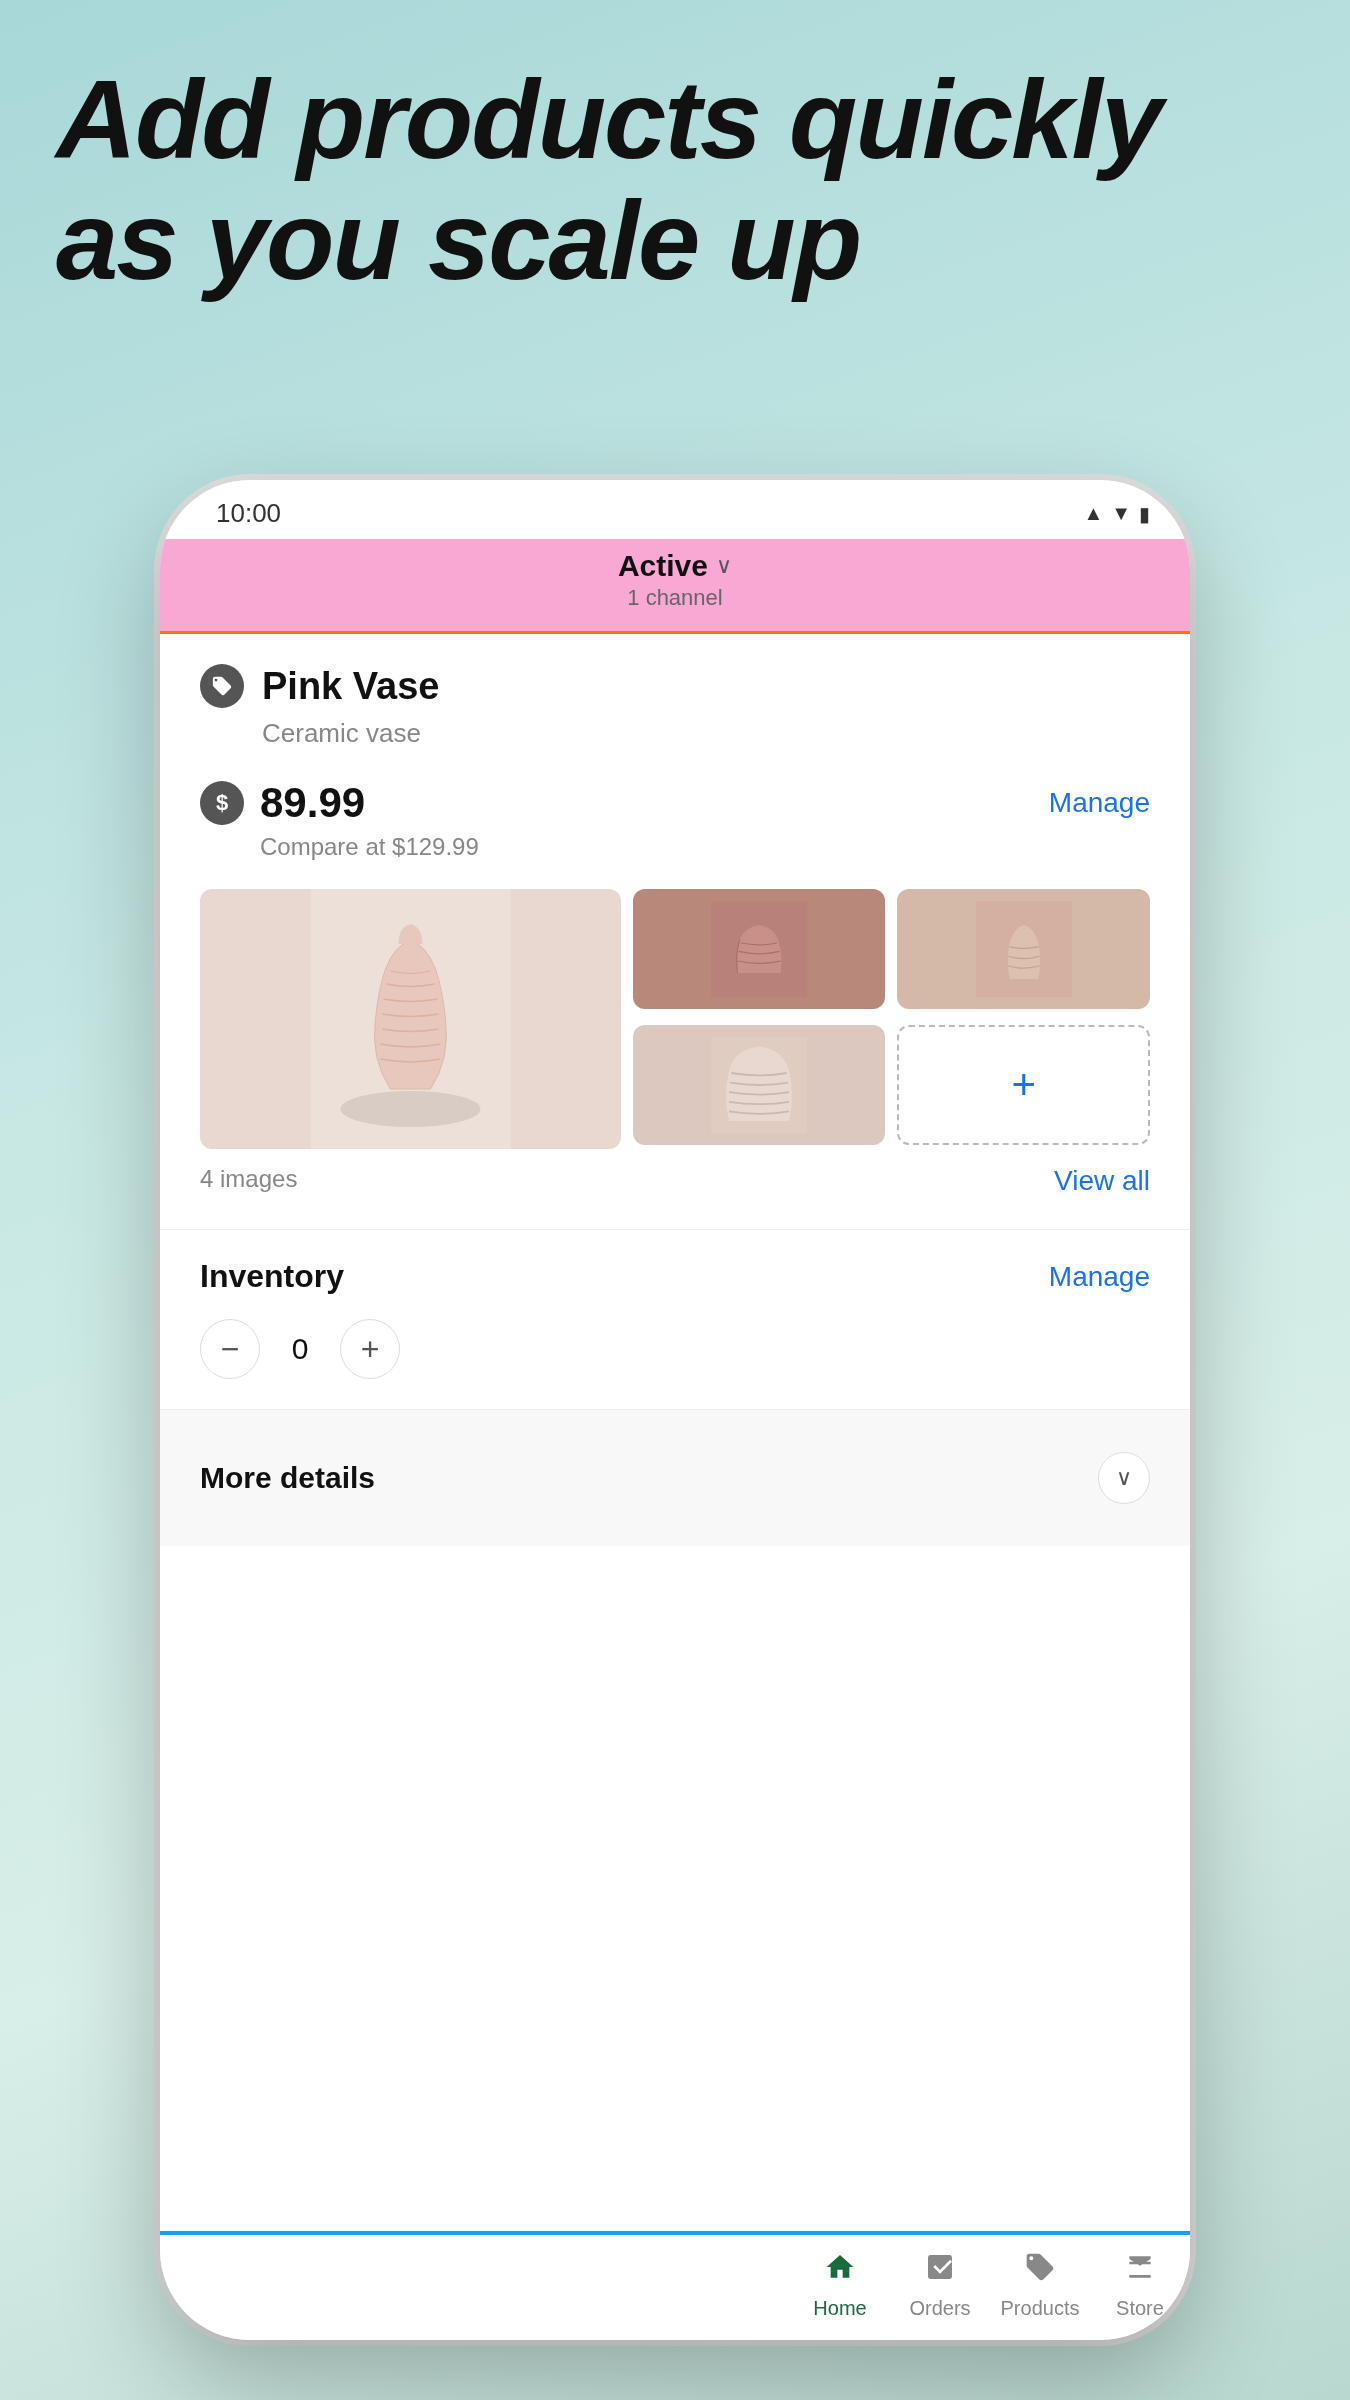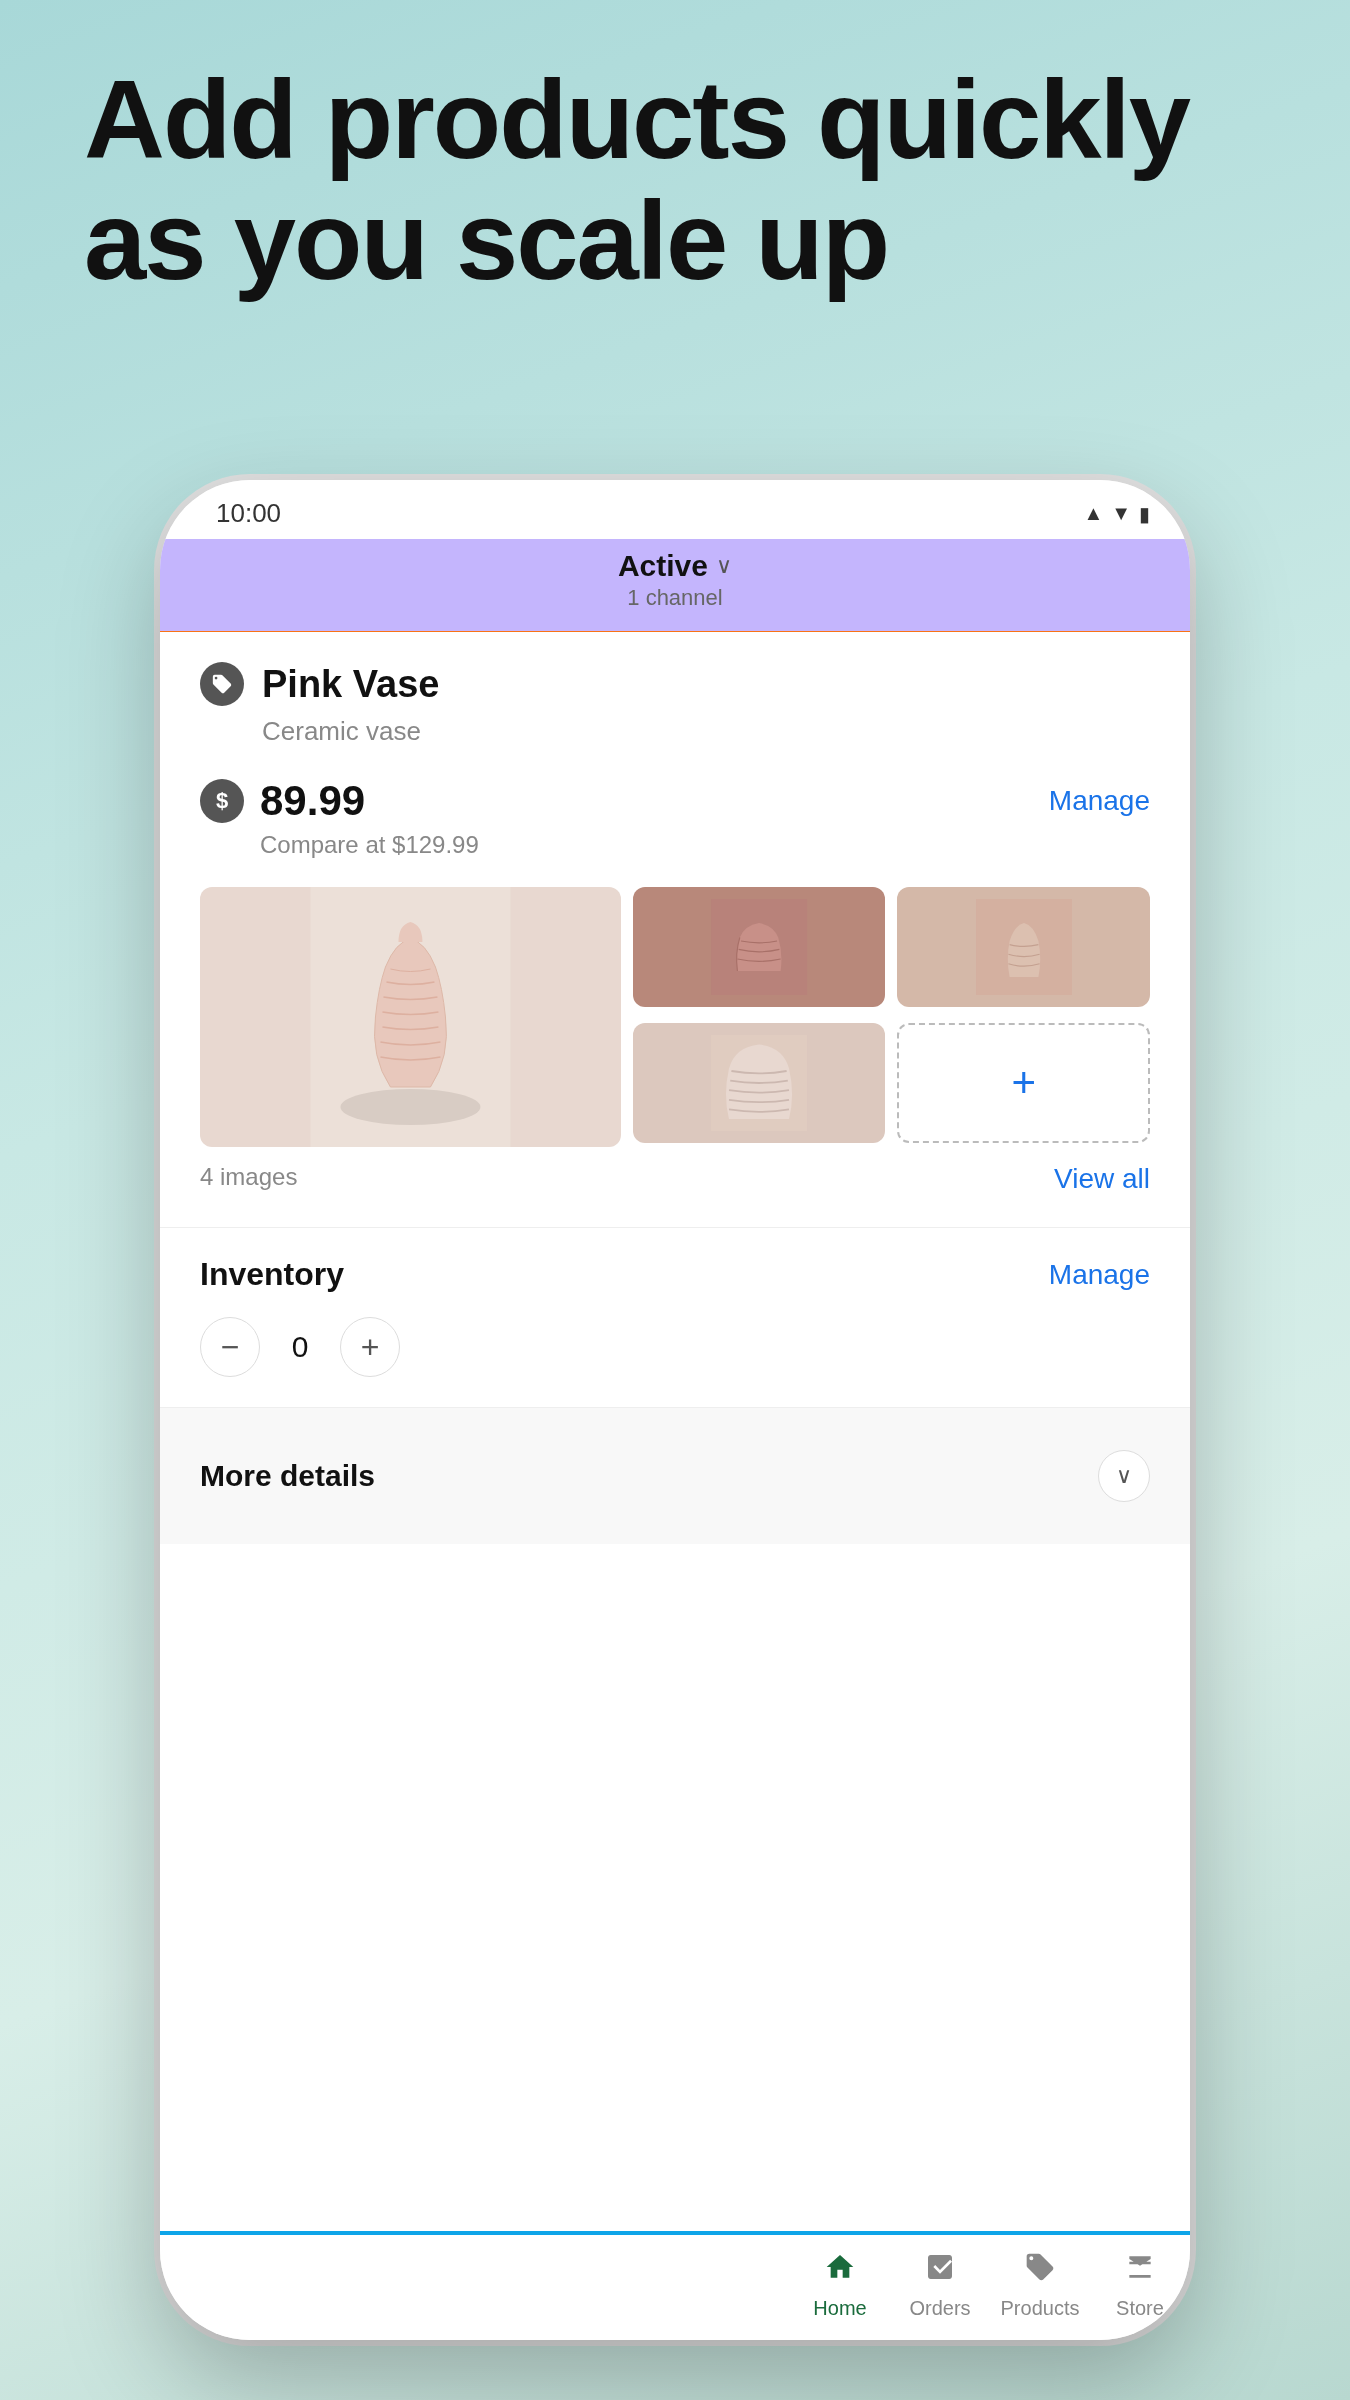--- a/index.html
+++ b/index.html
@@ -9,22 +9,23 @@
       height: 2400px;
       background: linear-gradient(160deg, #a8d8d8 0%, #c8e8e4 40%, #d8eee8 70%, #b8d8d0 100%);
       font-family: -apple-system, BlinkMacSystemFont, 'Segoe UI', sans-serif;
       position: relative;
       overflow: hidden;
     }
 
     .hero-text {
       position: absolute;
       top: 60px;
-      left: 84px;
+      left: 56px;
       right: 70px;
+      font-style: italic;
     }
 
     .hero-title {
       font-size: 112px;
       font-weight: 900;
       color: #111;
       line-height: 1.08;
       letter-spacing: -2px;
     }
 
@@ -60,25 +61,25 @@
     }
 
     .status-icons {
       display: flex;
       align-items: center;
       gap: 8px;
     }
 
     
     .app-header {
-      background: #c4b5fd;
+      background: #f9a8d4;
       padding: 10px 40px 20px;
       text-align: center;
       flex-shrink: 0;
-      border-bottom: 1px solid #f97316;
+      border-bottom: 3px solid #f97316;
     }
 
     .active-label {
       display: flex;
       align-items: center;
       justify-content: center;
       gap: 8px;
     }
 
     .active-text {

